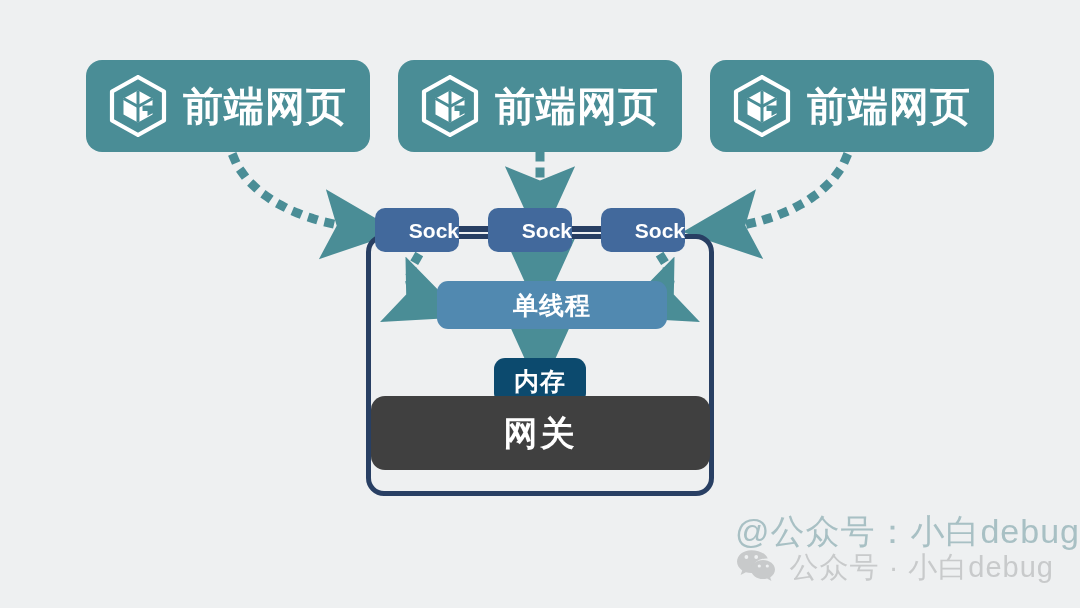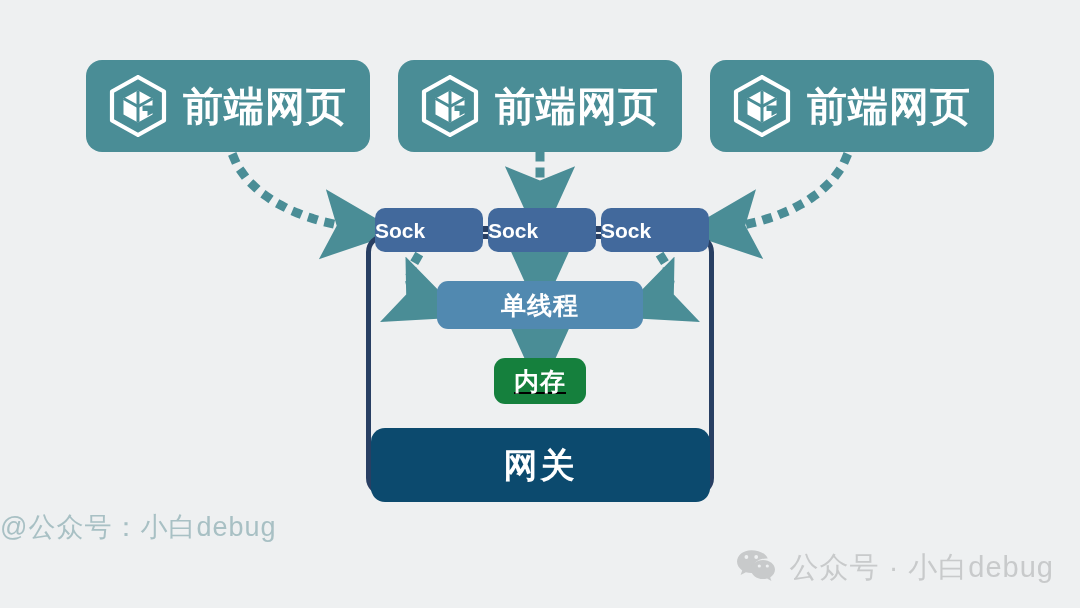--- a/index.html
+++ b/index.html
@@ -78,44 +78,44 @@
     left: 398px;
     top: 226px;
     width: 284px;
     height: 6px;
     background: #283f63;
     border-radius: 3px;
   }
   .sock-box {
     position: absolute;
     top: 208px;
-    width: 108px;
+    width: 84px;
     height: 44px;
     background: #42699c;
     border-radius: 10px;
     display: flex;
     align-items: center;
-    justify-content: flex-start;
+    justify-content: flex-end;
   }
   .sock-box.s1 { left: 375px; }
   .sock-box.s2 { left: 488px; }
   .sock-box.s3 { left: 601px; }
   .sock-label {
     color: #ffffff;
     font-size: 21px;
     font-weight: bold;
     line-height: 1;
   }
 
   
   .thread-box {
     position: absolute;
     left: 437px;
     top: 281px;
-    width: 206px;
+    width: 230px;
     height: 48px;
     background: #5189b0;
     border-radius: 11px;
     display: flex;
     align-items: center;
     justify-content: center;
   }
   .thread-label {
     color: #ffffff;
     font-size: 25px;
@@ -124,65 +124,64 @@
     letter-spacing: 1px;
   }
 
   
   .mem-box {
     position: absolute;
     left: 494px;
     top: 358px;
     width: 92px;
     height: 46px;
-    background: #15803d;
+    background: #0c4a6e;
     border-radius: 11px;
     display: flex;
     align-items: center;
     justify-content: center;
-    text-decoration: underline;
   }
   .mem-label {
     color: #ffffff;
     font-size: 25px;
     font-weight: bold;
     line-height: 1;
     letter-spacing: 1px;
   }
 
   
   .gw-bar {
     position: absolute;
     left: 371px;
-    top: 428px;
+    top: 396px;
     width: 339px;
     height: 74px;
-    background: #0c4a6e;
+    background: #404040;
     border-radius: 14px;
     display: flex;
     align-items: center;
     justify-content: center;
   }
   .gw-label {
     color: #ffffff;
     font-size: 34px;
     font-weight: bold;
     letter-spacing: 3px;
     line-height: 1;
   }
 
   
   .wm-center {
     position: absolute;
     left: 0;
     top: 514px;
     width: 1080px;
-    text-align: left;
+    text-align: right;
     color: #a8c0c4;
-    font-size: 27px;
+    font-size: 34px;
     letter-spacing: 1px;
     line-height: 1;
   }
   .wm-corner {
     position: absolute;
     right: 26px;
     top: 548px;
     display: flex;
     align-items: flex-end;
     gap: 14px;

